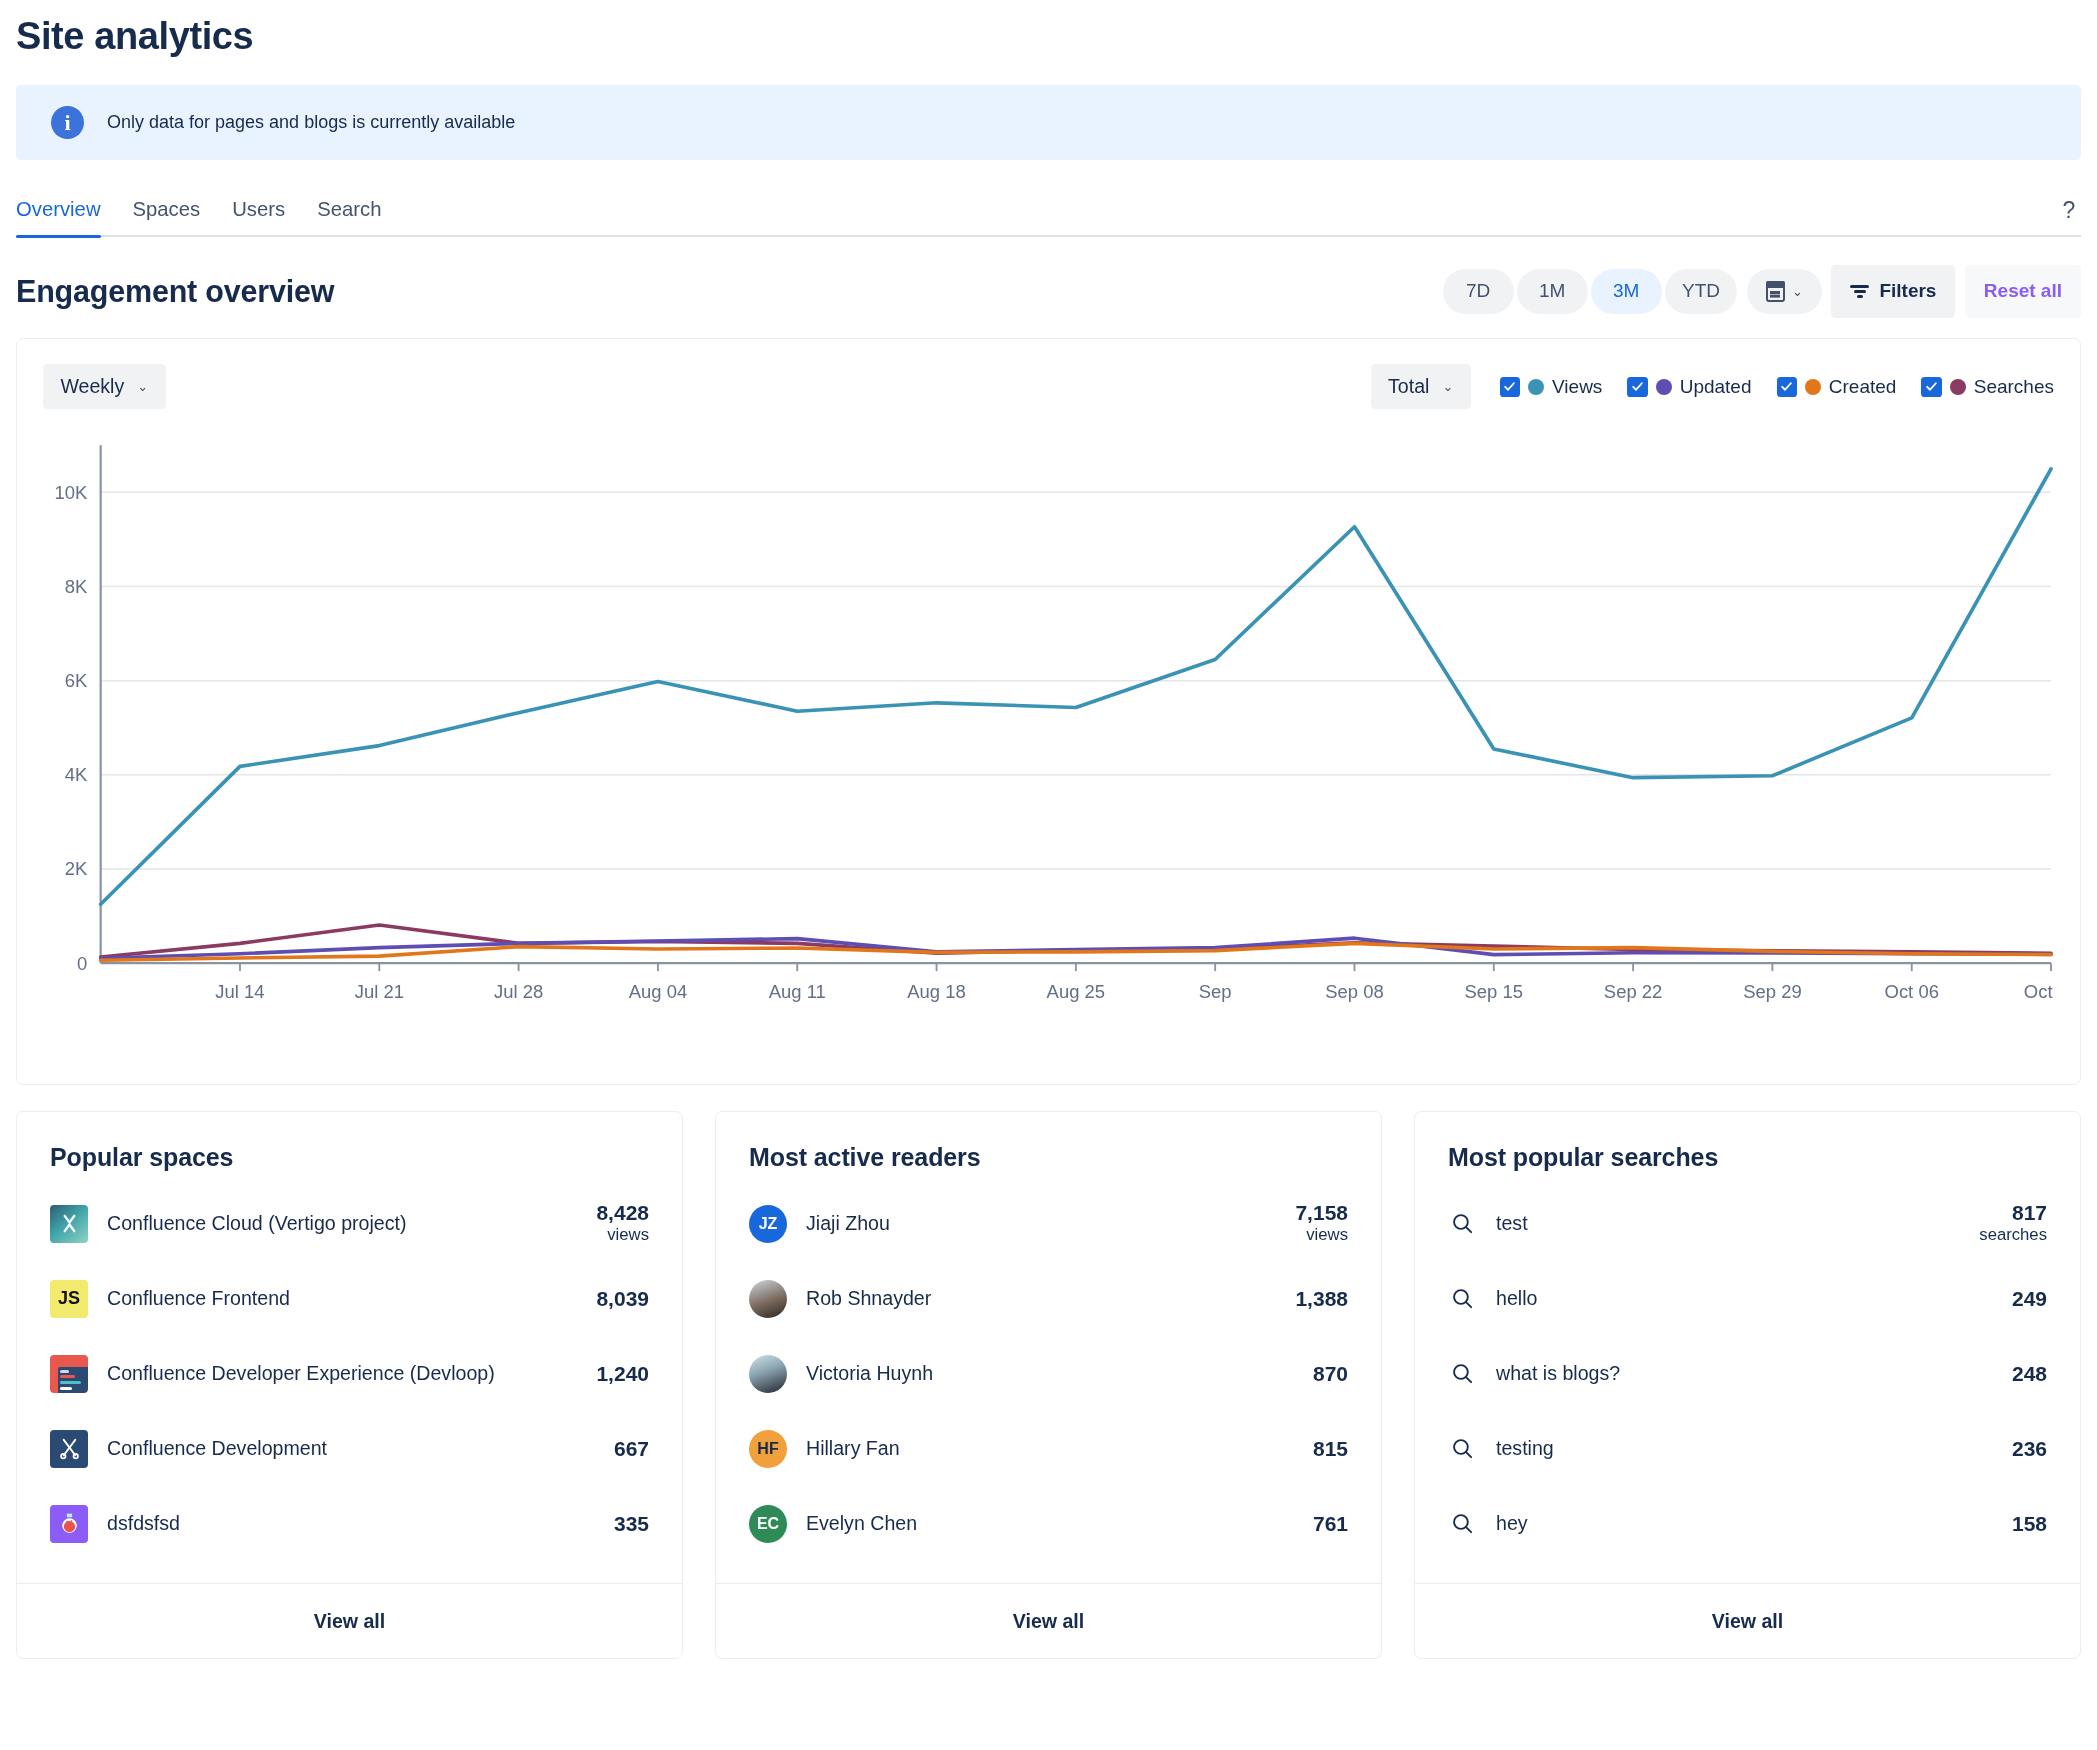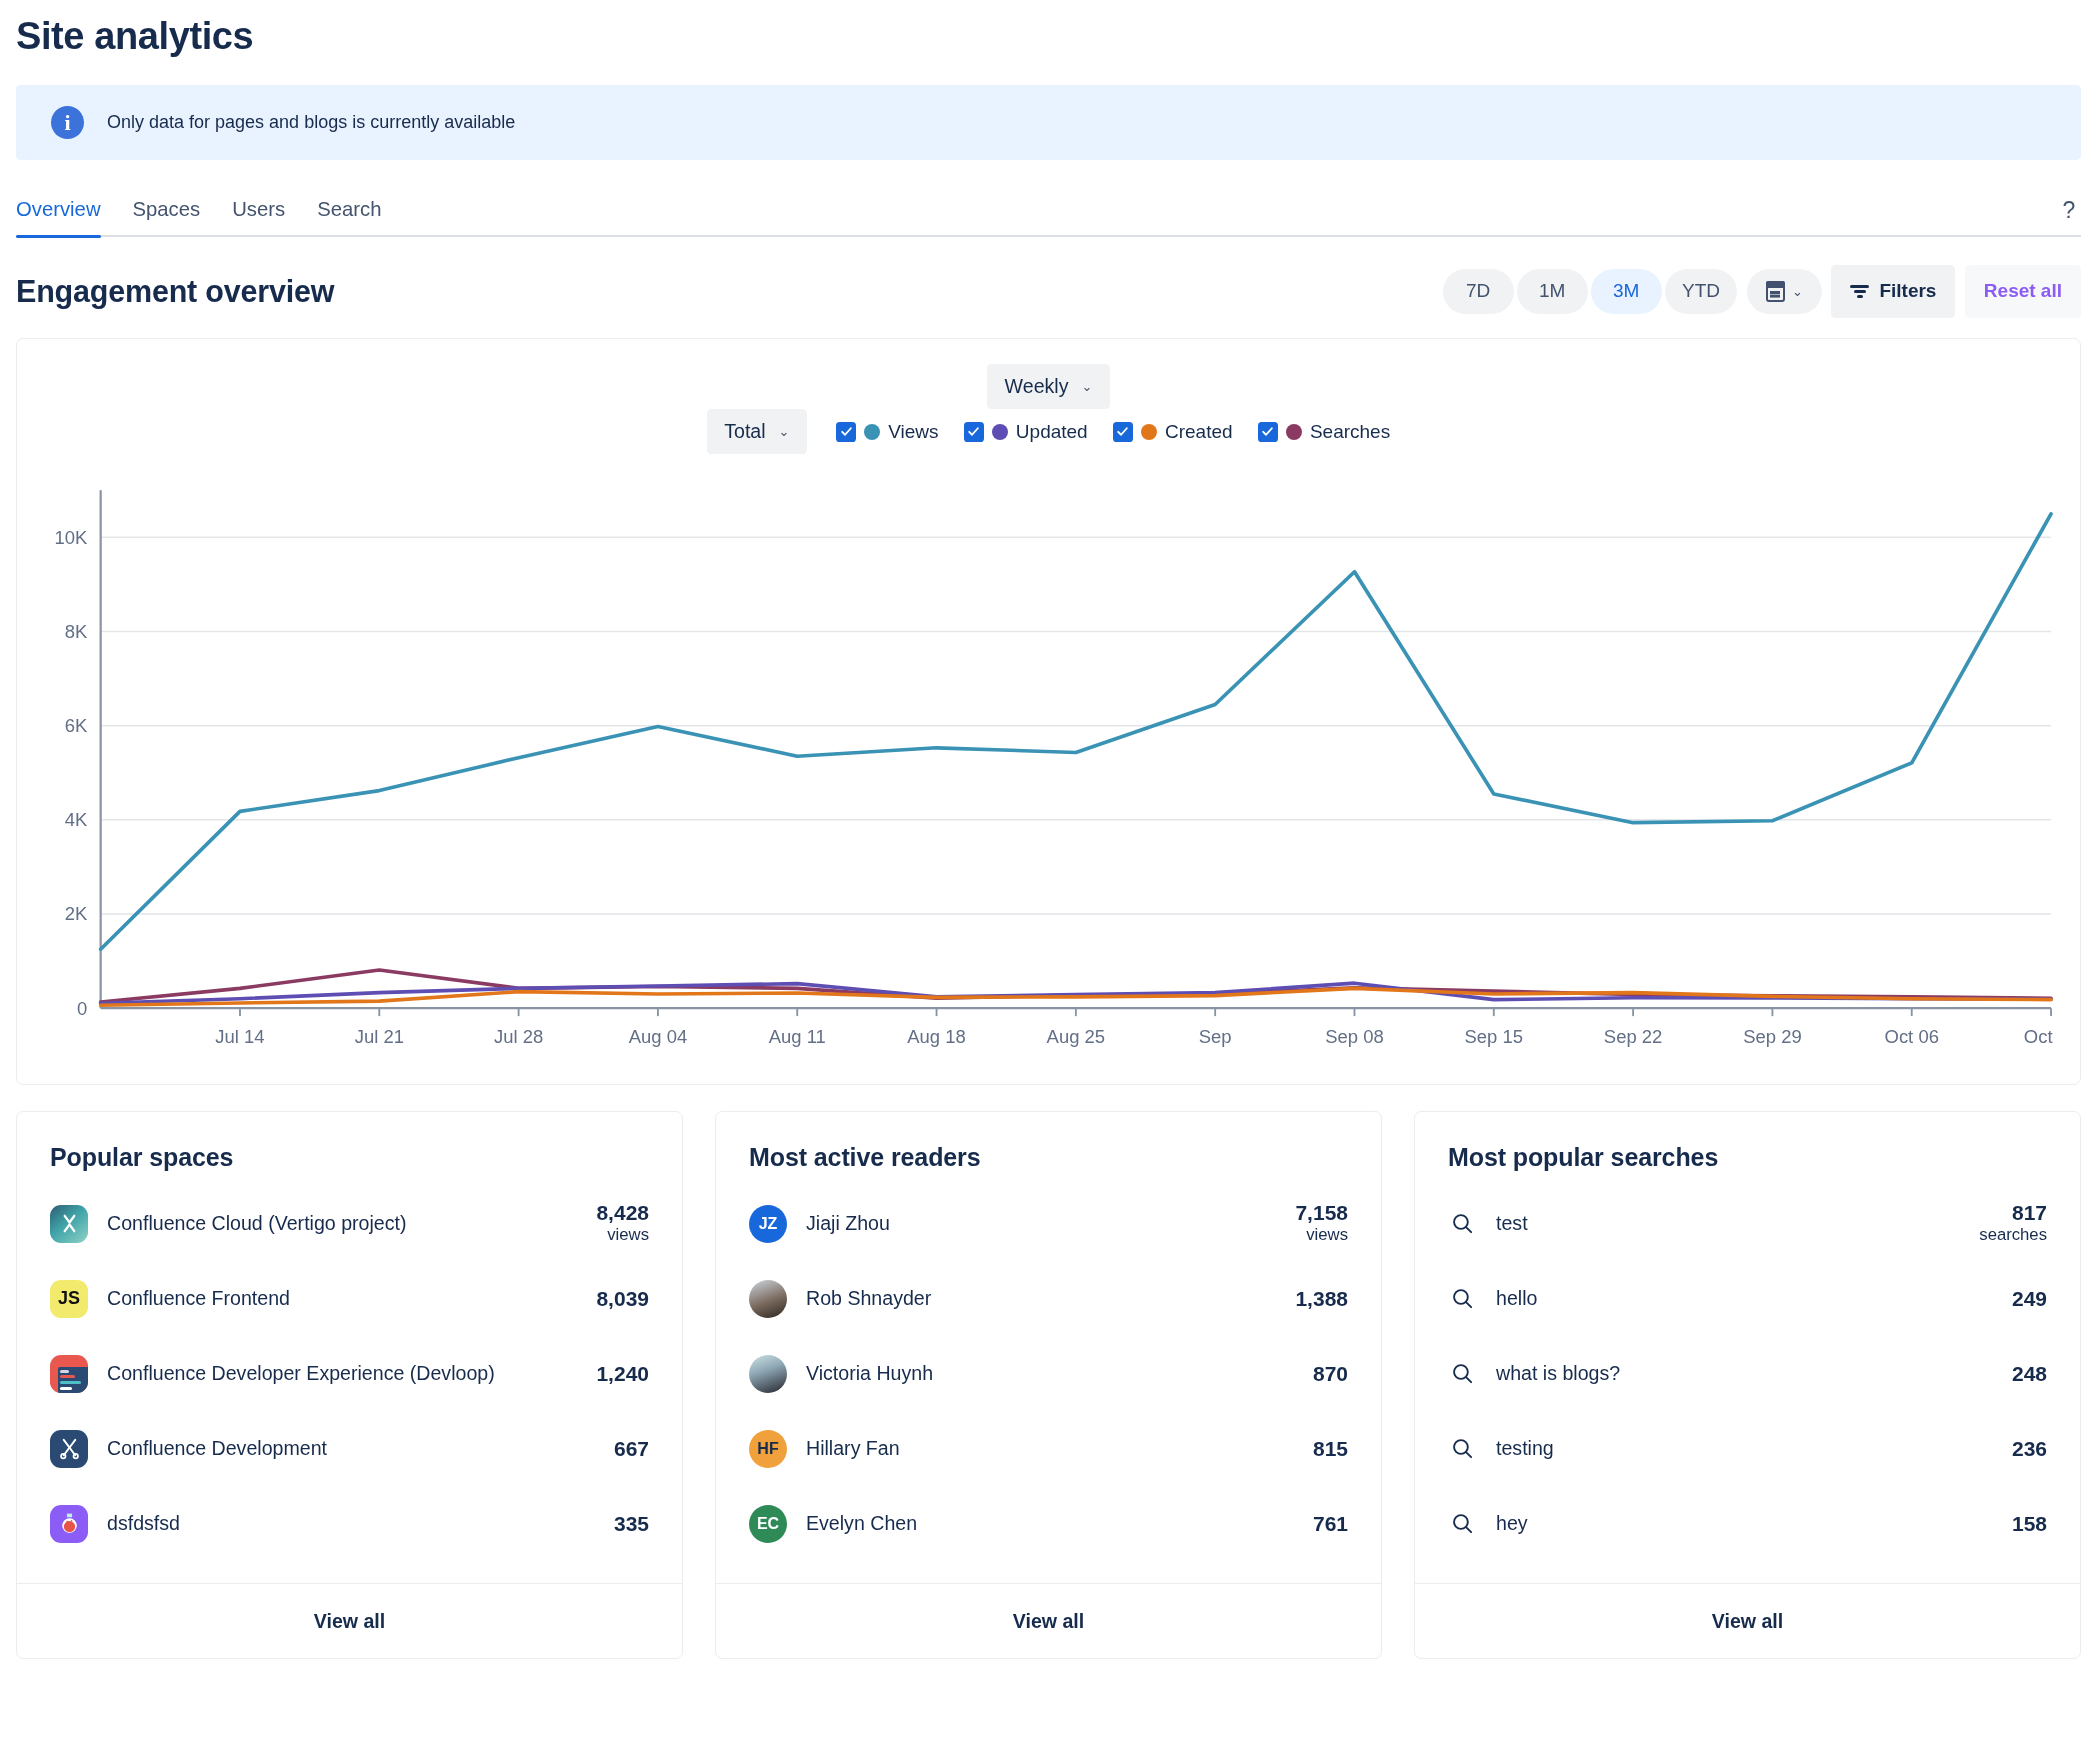--- a/index.html
+++ b/index.html
@@ -141,21 +141,21 @@
   .chart-card {
     margin-top: 20.3px;
     background: #fff;
     border: 1.5px solid #EBECF0;
     border-radius: 7.3px;
     padding: 25px 26px 22px 26px;
     height: 747px;
     position: relative;
   }
   .chart-toolbar {
-    display: flex; align-items: center; justify-content: space-between; flex-direction: column;
+    display: flex; align-items: center; justify-content: space-between;
   }
   .select-box {
     background:#F1F2F4; border:none; border-radius:4.4px;
     height:45px; padding:0 17.4px; font-size:19.6px; color:#172B4D;
     display:flex; align-items:center; gap:13px; cursor:pointer; font-family:inherit;
   }
   .legend { display:flex; align-items:center; gap:25px; }
   .legend-item { display:flex; align-items:center; gap:8px; cursor:pointer; }
   .cbox {
     width:20.3px; height:20.3px; border-radius:3.6px; background:#1868DB;
@@ -197,21 +197,21 @@
   .row-unit { font-size: 16.7px; color: #172B4D; line-height:1.3; }
   .card-footer {
     border-top: 1.5px solid #EBECF0;
     height: 75px;
     display: flex; align-items: center; justify-content: center;
     font-size: 19.6px; color: #172B4D; font-weight: 600;
     cursor: pointer;
   }
 
   
-  .space-icon { width:38px; height:38px; border-radius:11px; flex:0 0 auto; overflow:hidden; position:relative; }
+  .space-icon { width:38px; height:38px; border-radius:4px; flex:0 0 auto; overflow:hidden; position:relative; }
   .si-js { background:#F2EA6C; display:flex; align-items:center; justify-content:center; font-weight:700; font-size:18px; color:#111; }
   .si-cloud { background: linear-gradient(140deg,#2d5d72 0%, #3fa3a8 45%, #8fd3c6 100%); display:flex;align-items:center;justify-content:center; }
   .si-dev { background:#E8584F; display:flex; align-items:flex-end; justify-content:flex-end; }
   .si-dev .win { width:30.5px; height:26px; background:#2B4A73; border-radius:2.2px 0 4.4px 0; padding:2.9px 2.9px 0 2.9px; }
   .si-dev .win .bar { height:2.9px; background:#8aa2c0; border-radius:1.5px; margin-bottom:2.9px; }
   .si-dev .win .bar.a { width:60%; background:#E8584F; }
   .si-dev .win .bar.b { width:85%; background:#4FBFC6; }
   .si-dev .win .bar.c { width:45%; background:#ffffff; }
   .si-devp { background:#2B4A73; display:flex;align-items:center;justify-content:center; }
   .si-flask { background:#8B5CF6; display:flex;align-items:center;justify-content:center; }

